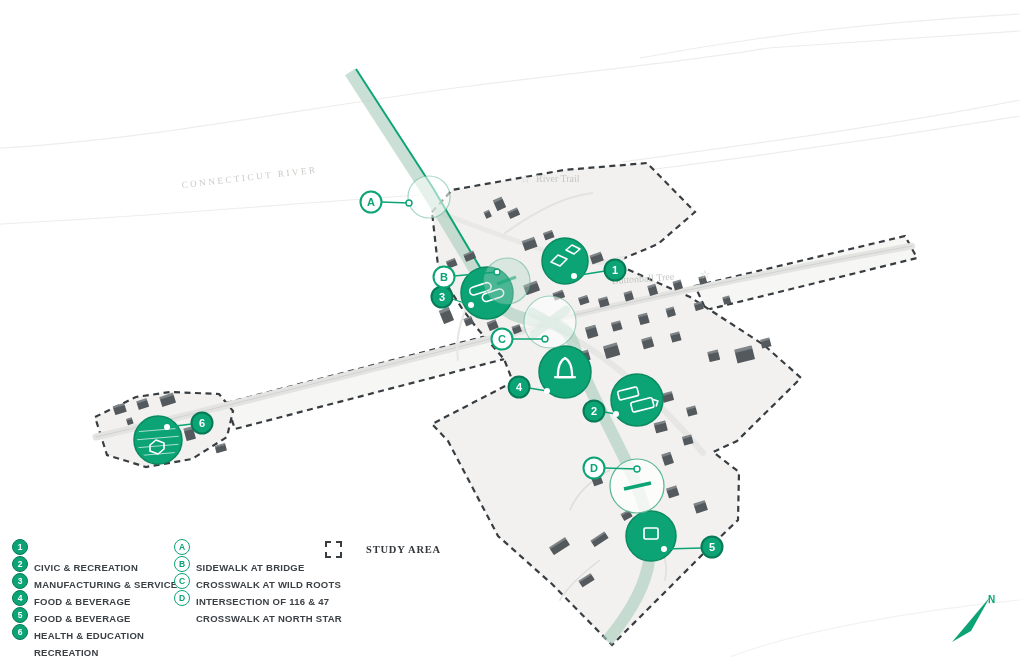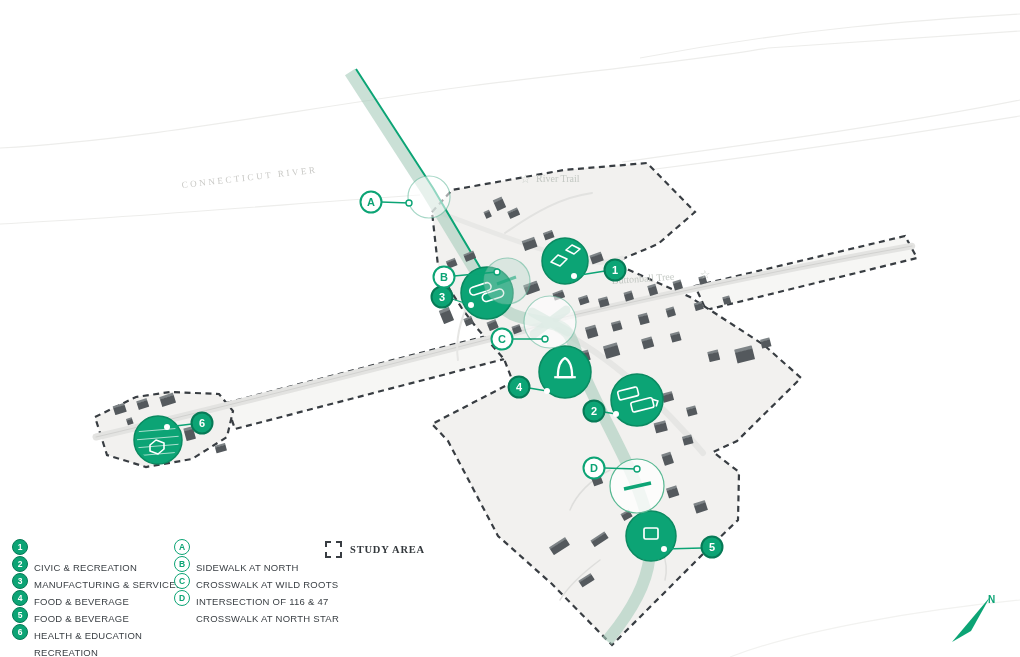--- a/index.html
+++ b/index.html
@@ -8,22 +8,22 @@
   .stage svg{position:absolute;left:0;top:0;}
   
   .legend{position:absolute;display:flex;flex-direction:column;gap:5px;}
   .legend.col1{left:12px;top:541px;}
   .legend.col2{left:174px;top:541px;}
   .lrow{display:flex;align-items:center;gap:6px;height:12px;}
   .nbadge,.abadge{width:14px;height:14px;border-radius:50%;display:inline-flex;
       align-items:center;justify-content:center;font-size:8.5px;font-weight:bold;flex:0 0 auto;}
   .nbadge{background:#0CA475;border:1.6px solid #067A56;color:#fff;}
   .abadge{background:#fff;border:1.6px solid #0CA475;color:#0CA475;}
-  .llabel{font-size:9.5px;font-weight:normal;color:#3B4045;letter-spacing:.25px;white-space:nowrap;margin-top:40px;}
-  .studyarea{position:absolute;left:325px;top:541px;display:flex;align-items:center;gap:8px;}
+  .llabel{font-size:9.5px;font-weight:bold;color:#3B4045;letter-spacing:.25px;white-space:nowrap;margin-top:40px;}
+  .studyarea{position:absolute;left:325px;top:541px;display:flex;align-items:center;gap:24px;}
   .sq{width:13px;height:13px;border:2px dashed #383D42;flex:0 0 auto;}
   .salabel{font-family:"Liberation Serif",serif;font-size:10.5px;font-weight:bold;
       color:#33383C;letter-spacing:.8px;}
   
   text{font-family:"Liberation Serif","DejaVu Serif",serif;}
   .badge-txt{font-family:"Liberation Sans",sans-serif;font-weight:bold;font-size:11px;}
   .maplabel{fill:#C3C8C3;font-size:10px;}
   .northN{font-family:"Liberation Sans",sans-serif;font-weight:bold;font-size:10px;fill:#0CA475;}
 </style>
 </head>
@@ -311,21 +311,21 @@
   </div>
   <div class="lrow">
     <span class="nbadge">6</span>
     <span class="llabel">RECREATION</span>
   </div>
 </div>
 
 <div class="legend col2">
   <div class="lrow">
     <span class="abadge">A</span>
-    <span class="llabel">SIDEWALK AT NORTH</span>
+    <span class="llabel">SIDEWALK AT BRIDGE</span>
   </div>
   <div class="lrow">
     <span class="abadge">B</span>
     <span class="llabel">CROSSWALK AT WILD ROOTS</span>
   </div>
   <div class="lrow">
     <span class="abadge">C</span>
     <span class="llabel">INTERSECTION OF 116 &amp; 47</span>
   </div>
   <div class="lrow">

